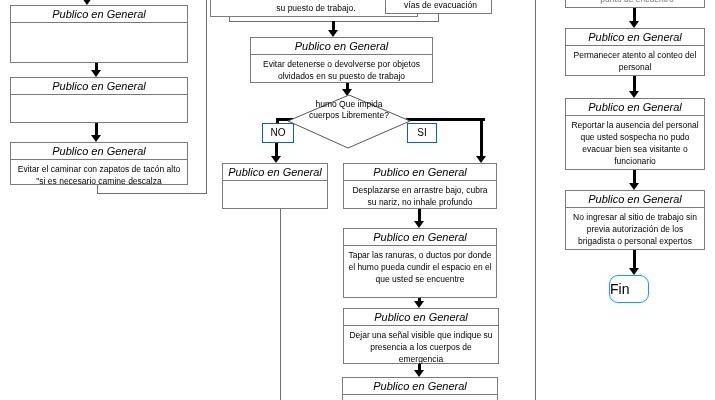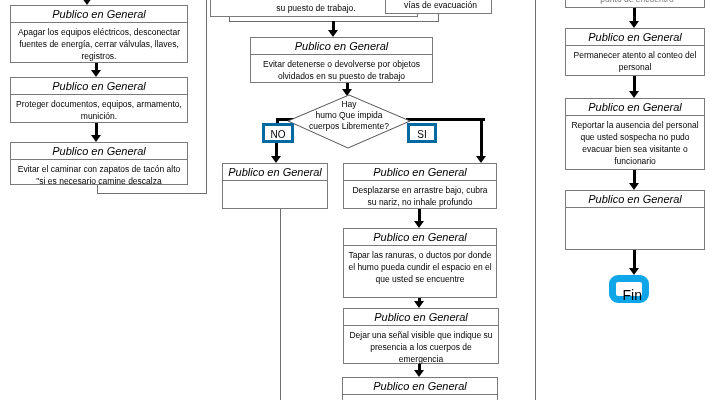--- a/index.html
+++ b/index.html
@@ -11,26 +11,26 @@
     position:absolute;background:#fff;border:1px solid #7a7a7a;
     box-sizing:border-box;text-align:center;
   }
   .node-header{
     font-size:11px;line-height:14px;padding:1px 2px;
     border-bottom:1px solid #7a7a7a;white-space:nowrap;overflow:hidden;font-style:italic;
   }
   .node-body{font-size:8.5px;line-height:12px;padding:3px 4px;}
   .cut .node-body{position:absolute;bottom:1px;left:4px;right:0;padding:0 4px 1px;}
   .label-box{
-    position:absolute;background:#fff;border:3px solid #0369a1;box-sizing:border-box;
+    position:absolute;background:#fff;border:1px solid #0369a1;box-sizing:border-box;
     font-size:10px;text-align:center;
   }
   .terminator{
-    position:absolute;background:#fff;border:7px solid #0ea5e9;border-radius:9px;
-    box-sizing:border-box;font-size:14px;text-align:right;
+    position:absolute;background:#fff;border:1px solid #0ea5e9;border-radius:9px;
+    box-sizing:border-box;font-size:14px;text-align:left;
   }
   .varrow{position:absolute;width:11px;}
   .varrow .stem{position:absolute;left:4px;top:0;bottom:6px;width:3px;background:#000;}
   .varrow .head{
     position:absolute;left:0;bottom:0;width:0;height:0;
     border-left:5.5px solid transparent;border-right:5.5px solid transparent;
     border-top:7px solid #000;
   }
   .thick{position:absolute;background:#000;}
   .thin{position:absolute;background:#6e6e6e;}
@@ -109,25 +109,23 @@
       <i class="stem"></i>
       <i class="head"></i>
     </div>
   <div class="varrow" style="left:629px;top:250px;height:25px;">
       <i class="stem"></i>
       <i class="head"></i>
     </div>
 
   <div class="node" style="left:10px;top:5px;width:178px;height:58px;">
     <div class="node-header">Publico en General</div>
-    <div class="node-body">Apagar los equipos eléctricos, desconectar fuentes de energía, cerrar válvulas, llaves, registros.</div>
   </div>
   <div class="node" style="left:10px;top:77px;width:178px;height:46px;">
     <div class="node-header">Publico en General</div>
-    <div class="node-body">Proteger documentos, equipos, armamento, munición.</div>
   </div>
   <div class="node" style="left:10px;top:142px;width:178px;height:43px;">
     <div class="node-header">Publico en General</div>
     <div class="node-body">Evitar el  caminar con zapatos de tacón alto "si es necesario camine descalza</div>
   </div>
 
   <div class="node cut" style="left:210px;top:-38px;width:208px;height:55px;">
     <div class="node-body">su puesto de trabajo.</div>
   </div>
   <div class="node cut" style="left:385px;top:-30px;width:107px;height:44px;">
@@ -137,21 +135,20 @@
   <div class="node" style="left:250px;top:37px;width:183px;height:46px;">
     <div class="node-header">Publico en General</div>
     <div class="node-body">Evitar detenerse o devolverse por objetos olvidados en su puesto de trabajo</div>
   </div>
 
   <div class="diamond-wrap">
     <svg width="126" height="56">
       <polygon points="63,1 124,27 62,54 2,27" fill="#ffffff" stroke="#555555" stroke-width="1"></polygon>
     </svg>
     <div class="diamond-text">
-      <div>Hay</div>
       <div>humo  Que impida</div>
       <div>cuerpos  Libremente?</div>
     </div>
   </div>
 
   <div class="label-box" style="left:262px;top:123px;width:32px;height:20px;line-height:18px;">NO</div>
   <div class="label-box" style="left:407px;top:123px;width:30px;height:20px;line-height:18px;">SI</div>
 
   <div class="node" style="left:222px;top:163px;width:106px;height:46px;">
     <div class="node-header">Publico en General</div>
@@ -180,16 +177,17 @@
   <div class="node" style="left:565px;top:28px;width:140px;height:48px;">
     <div class="node-header">Publico en General</div>
     <div class="node-body">Permanecer atento al conteo del personal</div>
   </div>
   <div class="node" style="left:565px;top:98px;width:140px;height:72px;">
     <div class="node-header">Publico en General</div>
     <div class="node-body">Reportar la ausencia del personal que usted sospecha no pudo evacuar bien sea visitante o funcionario</div>
   </div>
   <div class="node" style="left:565px;top:190px;width:140px;height:60px;">
     <div class="node-header">Publico en General</div>
+    <div class="node-body">No ingresar al sitio de trabajo sin previa autorización de los brigadista o personal expertos</div>
   </div>
   <div class="terminator" style="left:609px;top:275px;width:40px;height:28px;line-height:26px;">Fin</div>
 
 </div>
 
 </body></html>

